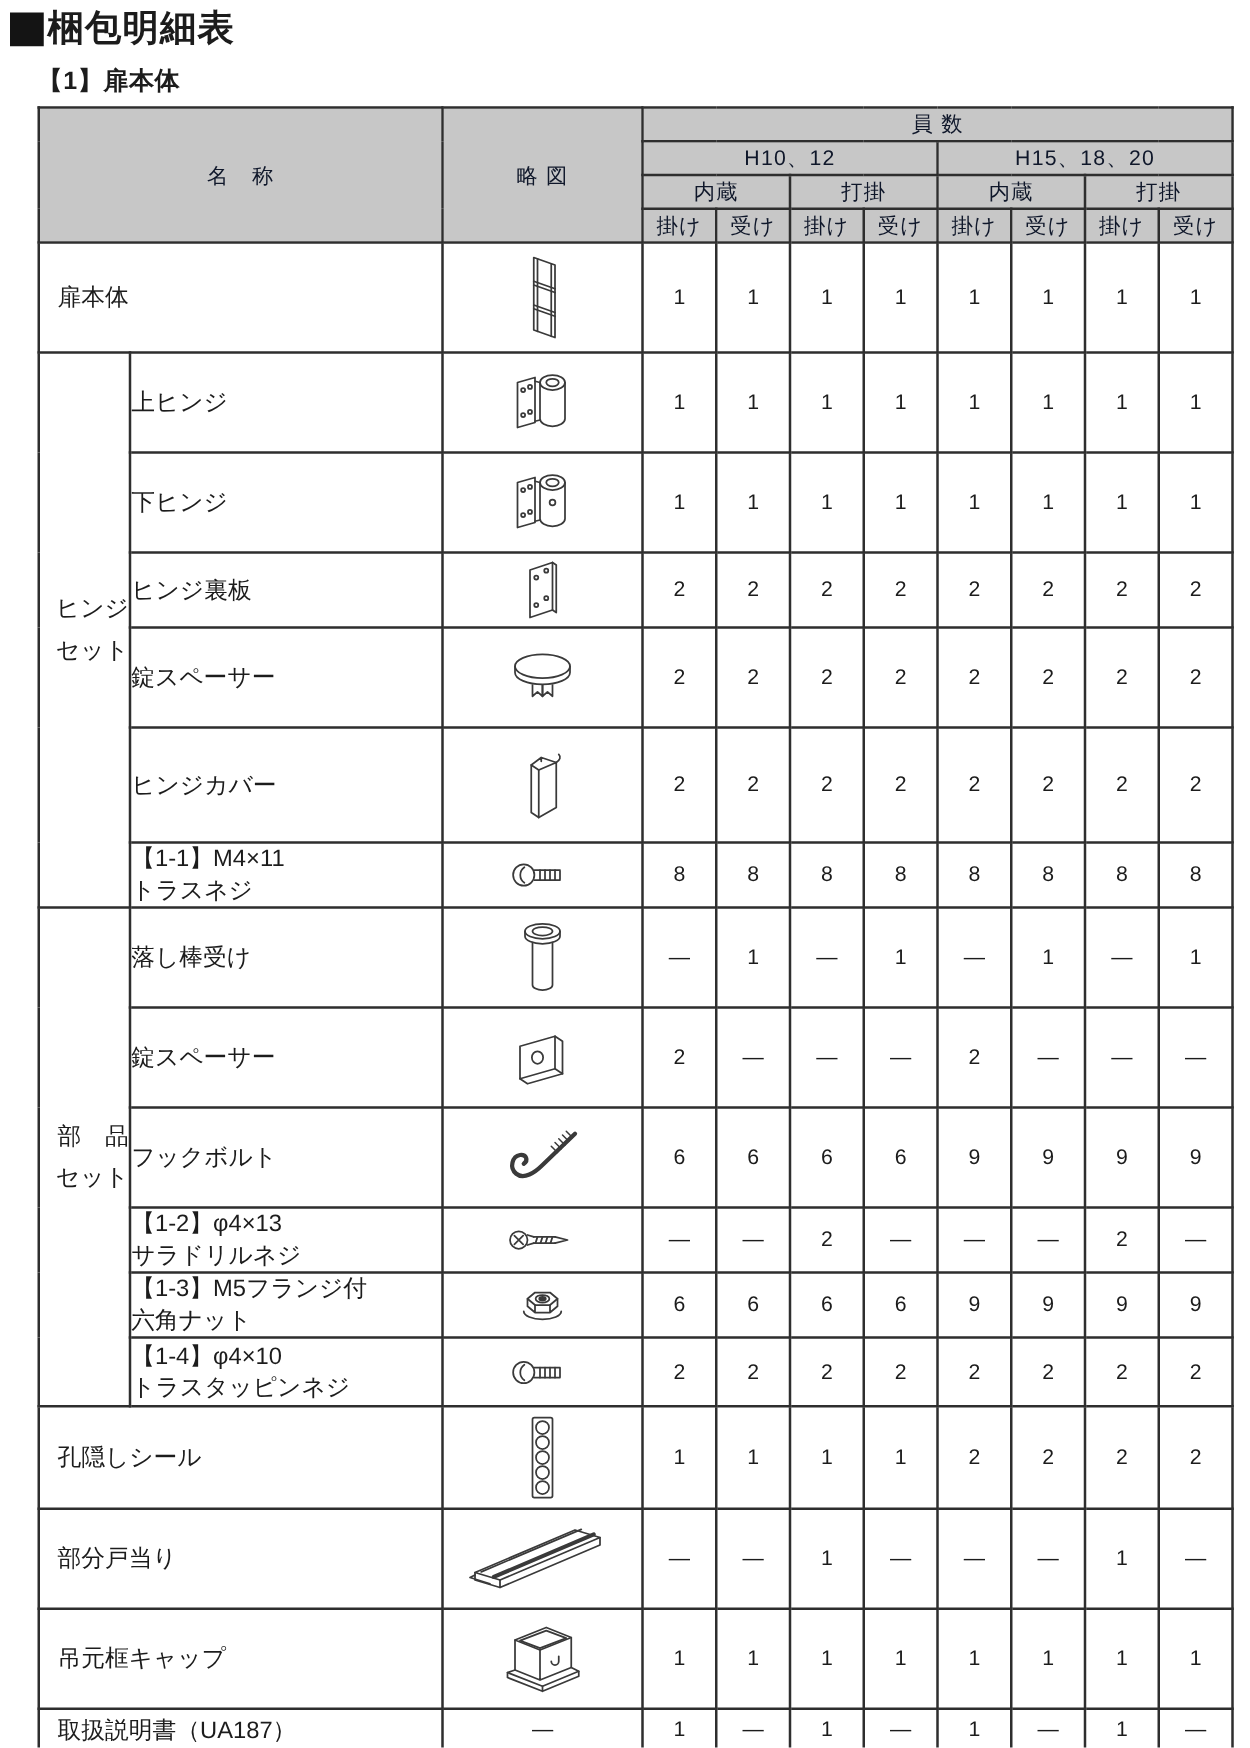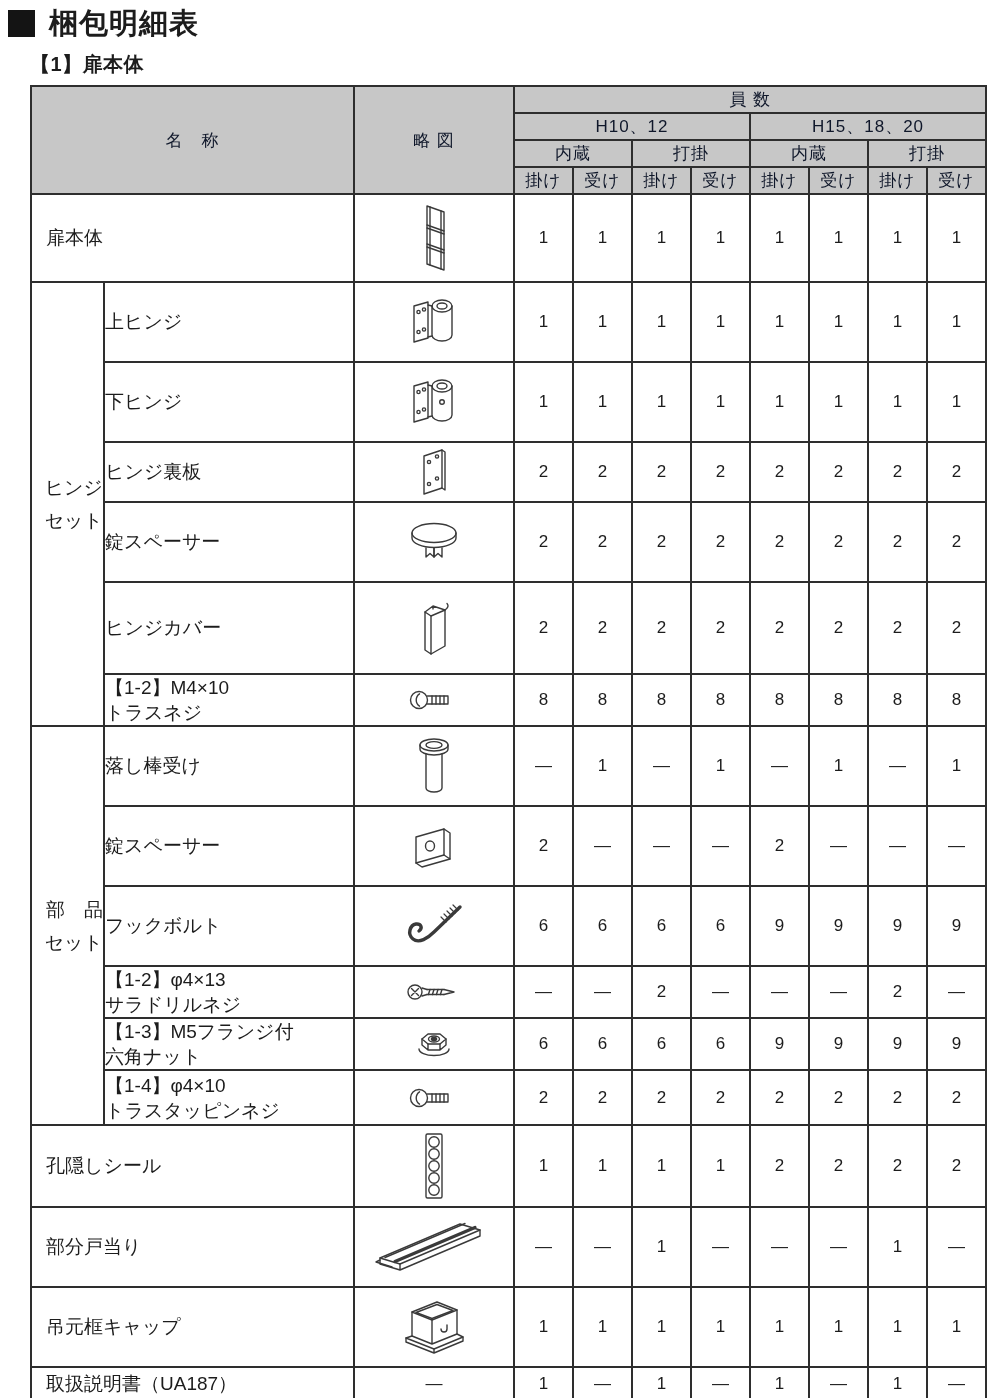--- a/index.html
+++ b/index.html
@@ -1,21 +1,21 @@
 <!DOCTYPE html>
 <html><head>
 <meta charset="utf-8">
 <style>
   html,body{margin:0;padding:0;}
   body{
     width:1000px;height:1398px;background:#fff;color:#1c1c1c;
     font-family:"Liberation Sans","DejaVu Sans",sans-serif;
     -webkit-font-smoothing:antialiased;position:relative;overflow:hidden;
   }
-  .title-row{display:flex;align-items:center;gap:14px;margin:9px 0 0 8px;}
+  .title-row{display:flex;align-items:center;gap:3px;margin:9px 0 0 8px;}
   .title-square{width:27px;height:27px;background:#141414;flex:0 0 auto;}
   .title-text{font-size:29px;font-weight:bold;letter-spacing:1px;line-height:1;}
   .subtitle{margin:13px 0 7px 30px;font-size:20px;font-weight:bold;letter-spacing:0.5px;}
   table.pk{
     border-collapse:collapse;table-layout:fixed;margin-left:30px;width:955px;
   }
   table.pk th,table.pk td{
     border:2px solid #2e2e2e;padding:0;overflow:hidden;
   }
   table.pk th{
@@ -216,21 +216,21 @@
     <td class="v">2</td>
     <td class="v">2</td>
     <td class="v">2</td>
     <td class="v">2</td>
     <td class="v">2</td>
     <td class="v">2</td>
   </tr>
 
   <tr style="height:52px">
     <td class="nm sub">
-      <div class="l">【1-2】M4×10</div>
+      <div class="l">【1-1】M4×11</div>
           <div class="l">トラスネジ</div>
     </td>
     <td class="sk">
       <svg class="ic" width="52" height="26" viewBox="0 0 52 26">
         <circle cx="11" cy="13" r="8.5"></circle>
             <path d="M11.5 6.8 a7.5 7.5 0 0 0 0 12.4"></path>
         <path d="M19.5 9 H40 M19.5 17 H40 M40 9.5 V16.5"></path>
         <path d="M24 9 V17 M28 9 V17 M32 9 V17 M36 9 V17"></path>
       </svg>
     </td>

